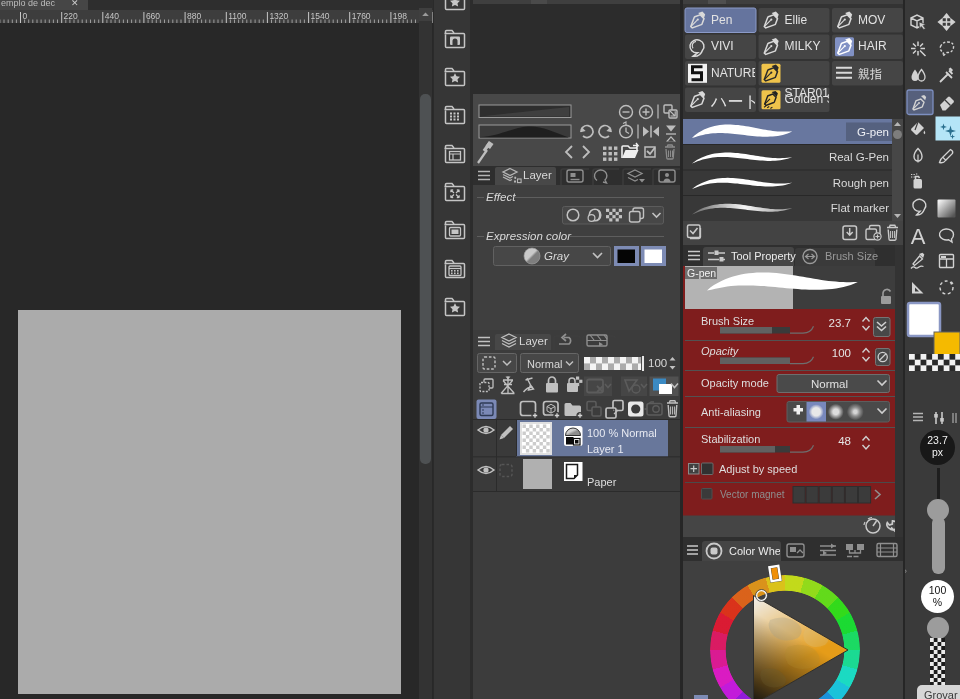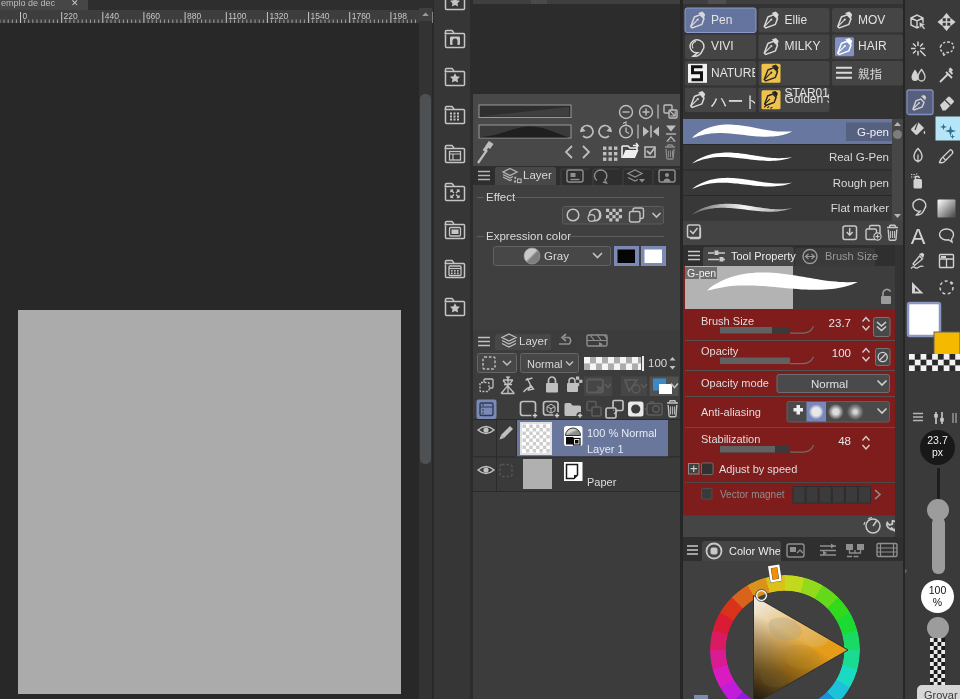--- a/index.html
+++ b/index.html
@@ -191,21 +191,21 @@
           <path d="M155,11.5 l7,3.5 3,-1.5" fill="none" stroke="#8f8f8f" stroke-width="1.2"></path>
           <path d="M166,13 h6 l-3,3.5 z" fill="#8f8f8f"></path>
 <rect x="186" y="4" width="16" height="12" rx="2" fill="none" stroke="#8f8f8f" stroke-width="1.4"></rect>
           <circle cx="194" cy="9" r="2" fill="#8f8f8f"></circle>
           <path d="M190.5,16 a3.5,3.5 0 0 1 7,0 z" fill="#8f8f8f"></path>
 </svg>
 <div class="abs txt" style="left:50px;top:3px;font-size:11.5px;color:#d8d8d8;">Layer</div>
 
 </div>
 
-  <div class="abs" id="lp-body" style="left:3px;top:185px;width:207px;height:145px;background:#3f3f3f;">
+  <div class="abs" id="lp-body" style="left:3px;top:185px;width:207px;height:145px;background:#3f3f3f;font-style:italic;">
 <div class="abs txt" style="left:13px;top:5.5px;font-size:11.5px;color:#dadada;">Effect</div>
 <div class="abs txt" style="left:13px;top:45px;font-size:11.5px;color:#dadada;">Expression color</div>
 <svg class="abs" style="left:0;top:0;" width="207" height="145" viewBox="0 0 207 145">
 <path d="M4,12.5 h7 M41,12.5 h150 M4,51.5 h7 M96,51.5 h95" stroke="#5e5e5e" stroke-width="1"></path>
 <rect x="89.5" y="21.5" width="101" height="17.5" rx="2" fill="#474747" stroke="#5c5c5c"></rect>
 <circle cx="100" cy="30" r="5.8" fill="none" stroke="#c2c2c2" stroke-width="1.5"></circle>
 <circle cx="122" cy="30" r="5.8" fill="none" stroke="#c2c2c2" stroke-width="1.5"></circle>
           <path d="M122,24.2 a5.8,5.8 0 0 1 0,11.6 a4,5.8 0 0 0 0,-11.6 z" fill="#c2c2c2"></path>
           <circle cx="118.5" cy="33" r="3.4" fill="#474747" stroke="#c2c2c2" stroke-width="1.2"></circle>
 
@@ -554,21 +554,21 @@
 <div class="abs" style="left:2px;top:21px;width:217px;height:43px;background:#3d3d3d;"></div>
 <div class="abs" style="left:2px;top:21px;width:108px;height:43px;background:#b3b3b3;"></div>
 <div class="abs" style="left:2px;top:22px;width:32px;height:12px;background:#6e6e6e;"></div>
 <div class="abs txt" style="left:4px;top:21.5px;font-size:10.5px;color:#f2f2f2;">G-pen</div>
 <svg class="abs" style="left:2px;top:21px;" width="217" height="43" viewBox="0 0 217 43">
 <path d="M22.0,24.5 L26.3,23.7 L30.4,22.7 L34.4,21.9 L38.3,21.2 L42.2,20.6 L46.0,20.1 L49.8,19.8 L53.5,19.6 L57.2,19.4 L60.9,19.4 L64.5,19.4 L68.2,19.5 L71.8,19.7 L75.5,19.9 L79.2,20.1 L82.8,20.4 L86.5,20.8 L90.2,21.1 L94.0,21.5 L97.7,21.8 L101.5,22.2 L105.2,22.5 L109.0,22.8 L112.8,23.1 L116.6,23.4 L120.4,23.6 L124.3,23.7 L128.1,23.8 L131.9,23.8 L135.8,23.8 L139.6,23.6 L143.4,23.3 L147.2,23.0 L151.0,22.5 L154.8,21.8 L158.5,21.0 L162.2,20.1 L165.8,19.0 L169.4,17.6 L172.8,16.0 L176.5,15.0 L180.1,13.8 L183.7,12.5 L187.3,10.9 L190.9,9.2 L194.4,7.2 L198.0,5.0 L198.0,5.0 L194.4,7.2 L190.9,9.2 L187.3,10.9 L183.7,12.5 L180.1,13.8 L176.5,15.0 L172.8,16.0 L169.0,16.1 L165.3,16.2 L161.6,16.2 L158.0,16.1 L154.4,15.9 L150.8,15.6 L147.1,15.3 L143.5,14.9 L139.9,14.4 L136.3,13.9 L132.7,13.3 L129.1,12.7 L125.4,12.1 L121.8,11.5 L118.1,10.8 L114.3,10.2 L110.6,9.6 L106.8,9.0 L103.0,8.4 L99.2,7.9 L95.4,7.5 L91.5,7.1 L87.6,6.8 L83.7,6.6 L79.8,6.5 L75.8,6.5 L71.8,6.6 L67.8,6.9 L63.9,7.3 L59.9,7.8 L55.9,8.6 L51.9,9.5 L48.0,10.5 L44.1,11.8 L40.2,13.3 L36.4,15.0 L32.6,16.9 L28.9,19.1 L25.3,21.5 L22.0,24.5 Z" fill="#ffffff"></path>
 <path d="M198,30 v-3 a4,4 0 0 1 7.5,-1.5" fill="none" stroke="#9b9b9b" stroke-width="1.6"></path>
           <rect x="196" y="30" width="10" height="8" rx="1" fill="#9b9b9b"></rect>
 </svg>
 <div class="abs txt" style="left:18px;top:69.5px;font-size:11px;color:#dedede;">Brush Size</div>
-<div class="abs txt" style="left:18px;top:100.0px;font-size:11px;color:#dedede;">Opacity</div>
+<div class="abs txt" style="left:18px;top:100.0px;font-size:11px;color:#dedede;font-style:italic;">Opacity</div>
 <div class="abs txt" style="left:18px;top:131.5px;font-size:11px;color:#dedede;">Opacity mode</div>
 <div class="abs txt" style="left:18px;top:160.5px;font-size:11px;color:#dedede;">Anti-aliasing</div>
 <div class="abs txt" style="left:18px;top:188.0px;font-size:11px;color:#dedede;">Stabilization</div>
 <div class="abs txt" style="left:36px;top:217.5px;font-size:11px;color:#dedede;">Adjust by speed</div>
 <div class="abs txt" style="left:37px;top:244px;font-size:10px;color:#8e8e8e;z-index:3;text-align:center;">Vector magnet</div>
 <div class="abs txt" style="right:44px;top:71.5px;font-size:11.5px;color:#e4e4e4;">23.7</div>
 <div class="abs txt" style="right:44px;top:102px;font-size:11.5px;color:#e4e4e4;">100</div>
 <div class="abs txt" style="right:44px;top:190px;font-size:11.5px;color:#e4e4e4;">48</div>
 <div class="abs txt" style="left:125px;top:133px;font-size:12px;color:#e0e0e0;">Normal</div>
 <svg class="abs" style="left:0;top:0;" width="220" height="292" viewBox="0 0 220 292">

